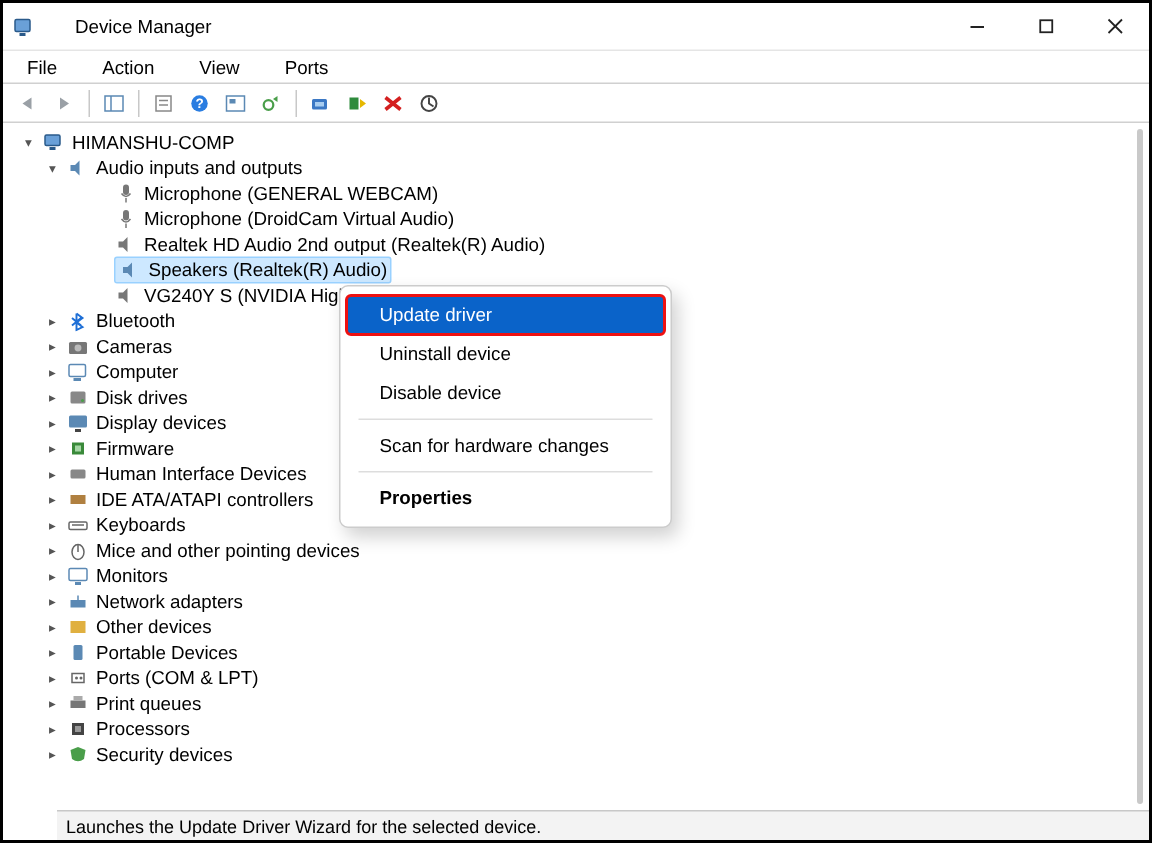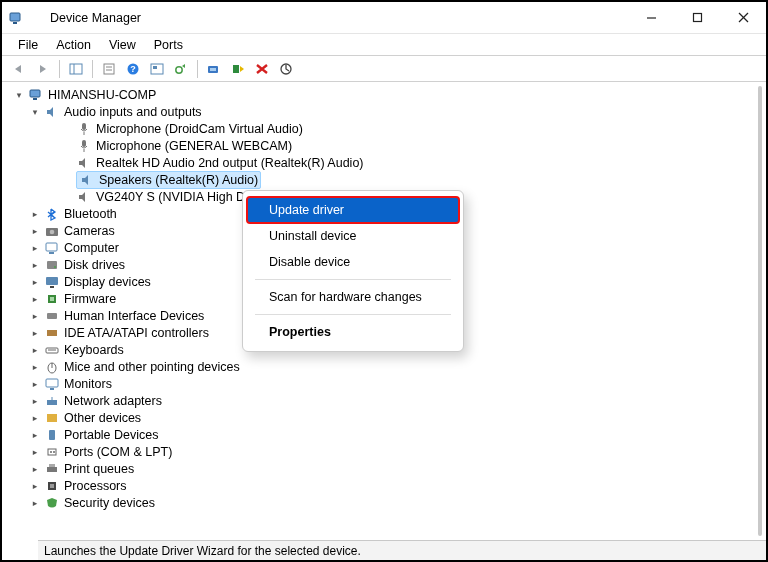--- a/index.html
+++ b/index.html
@@ -36,21 +36,21 @@
     width: 46px; height: 30px;
     display:flex; align-items:center; justify-content:center;
     font-size: 13px; color:#333;
   }
   .win-btn svg { stroke:#222; stroke-width:1.2; fill:none; }
   
   .menubar {
     height: 22px;
     display:flex; align-items:center;
     padding: 0 8px;
-    gap: 2px;
+    gap: 14px;
     border-bottom: 1px solid #d0d0d0;
   }
   .menubar .menu-item { padding: 2px 8px; font-size:12.5px; }
   
   .toolbar {
     height: 26px;
     display:flex; align-items:center;
     padding: 0 6px;
     gap: 2px;
     border-bottom: 1px solid #d0d0d0;
@@ -105,21 +105,20 @@
   .context-menu {
     position:absolute;
     left: 224px; top: 108px;
     width: 222px;
     background:#fff;
     border:1px solid #ccc;
     border-radius:6px;
     box-shadow: 4px 6px 12px rgba(0,0,0,.18);
     padding: 6px 4px;
     z-index: 10;
-    margin-left: 16px;
   }
   .cm-item {
     height: 26px;
     display:flex; align-items:center;
     padding: 0 22px;
     font-size:12.5px;
     border-radius:3px;
   }
   .cm-item.highlight {
     background:#0a63c9;
@@ -281,32 +280,32 @@
 
       <div class="node ind3">
         <span class="expander blank">▸</span>
         <span class="dev-icon">
             <svg width="12" height="14">
               <rect x="4" y="1" width="4" height="7" rx="2" fill="#777"></rect>
               <path d="M3 7 Q6 11 9 7" fill="none" stroke="#777"></path>
               <line x1="6" y1="10" x2="6" y2="13" stroke="#777"></line>
             </svg>
           </span>
-        <span class="label">Microphone (DroidCam Virtual Audio)</span>
+        <span class="label">Microphone (GENERAL WEBCAM)</span>
       </div>
       <div class="node ind3">
         <span class="expander blank">▸</span>
         <span class="dev-icon">
             <svg width="12" height="14">
               <rect x="4" y="1" width="4" height="7" rx="2" fill="#777"></rect>
               <path d="M3 7 Q6 11 9 7" fill="none" stroke="#777"></path>
               <line x1="6" y1="10" x2="6" y2="13" stroke="#777"></line>
             </svg>
           </span>
-        <span class="label">Microphone (GENERAL WEBCAM)</span>
+        <span class="label">Microphone (DroidCam Virtual Audio)</span>
       </div>
       <div class="node ind3">
         <span class="expander blank">▸</span>
         <span class="dev-icon">
             <svg width="12" height="14">
               <path d="M1 5 L4 5 L7 2 L7 12 L4 9 L1 9 Z" fill="#777"></path>
             </svg>
           </span>
         <span class="label">Realtek HD Audio 2nd output (Realtek(R) Audio)</span>
       </div>

